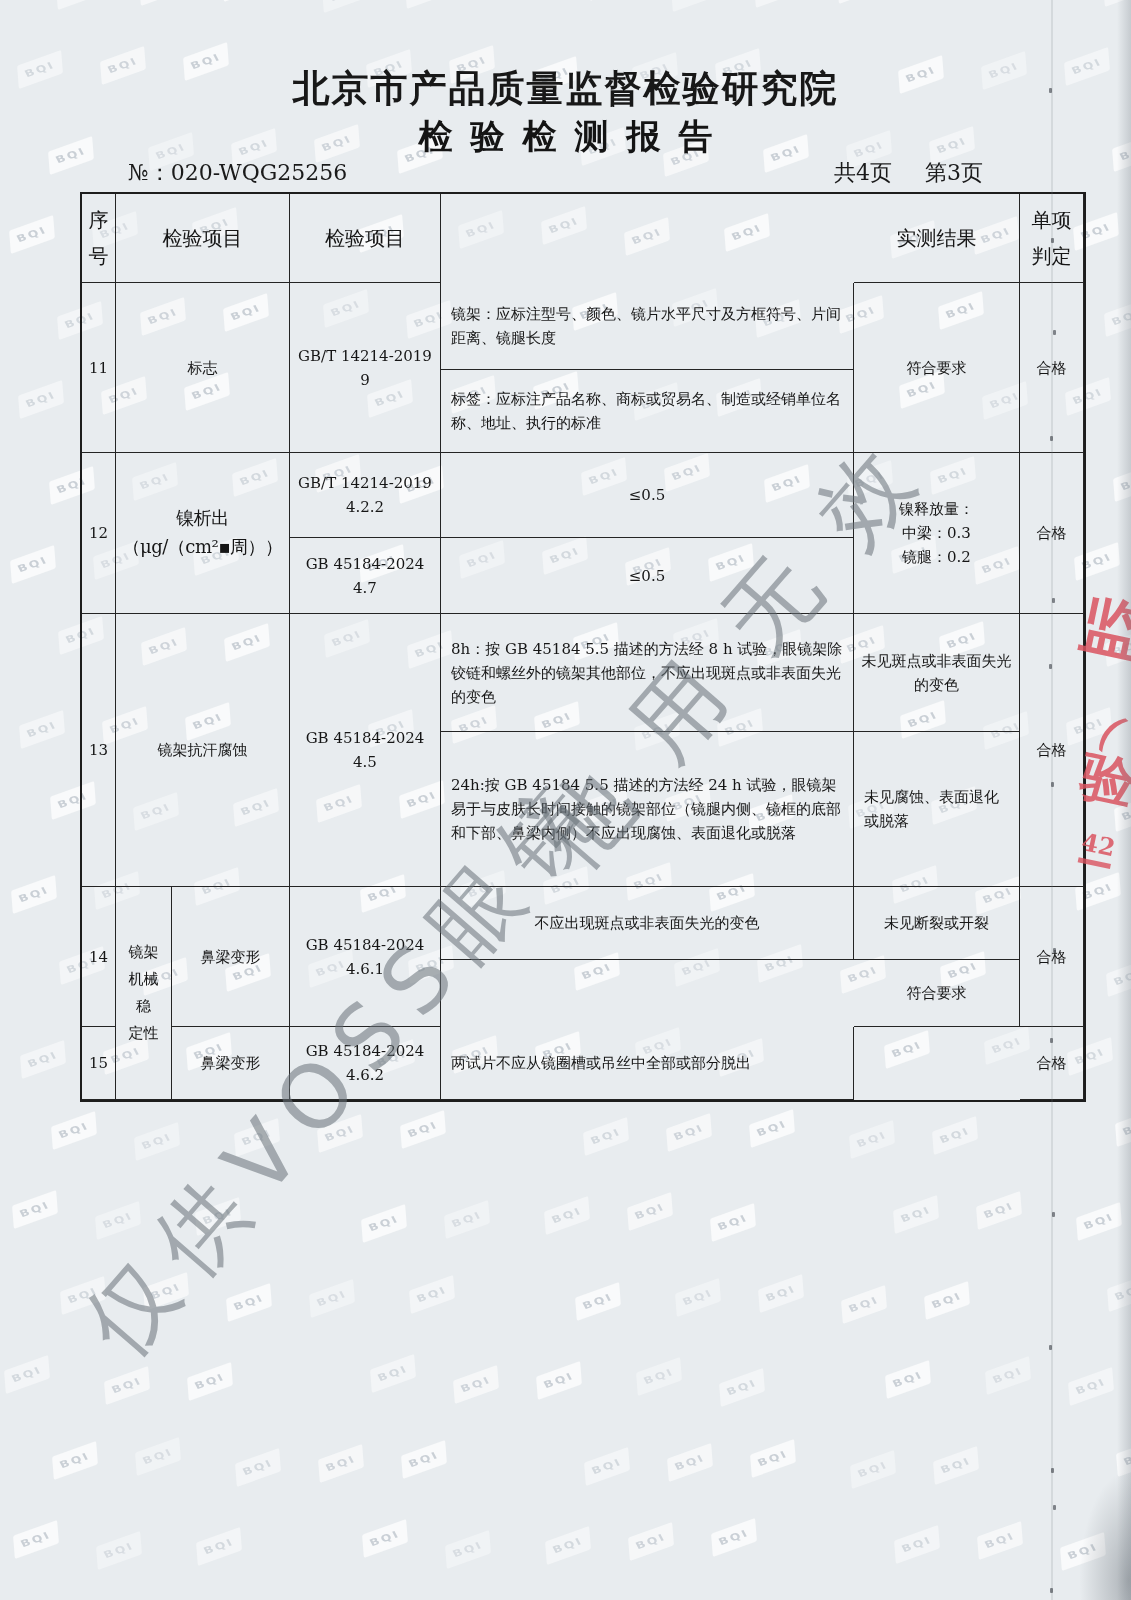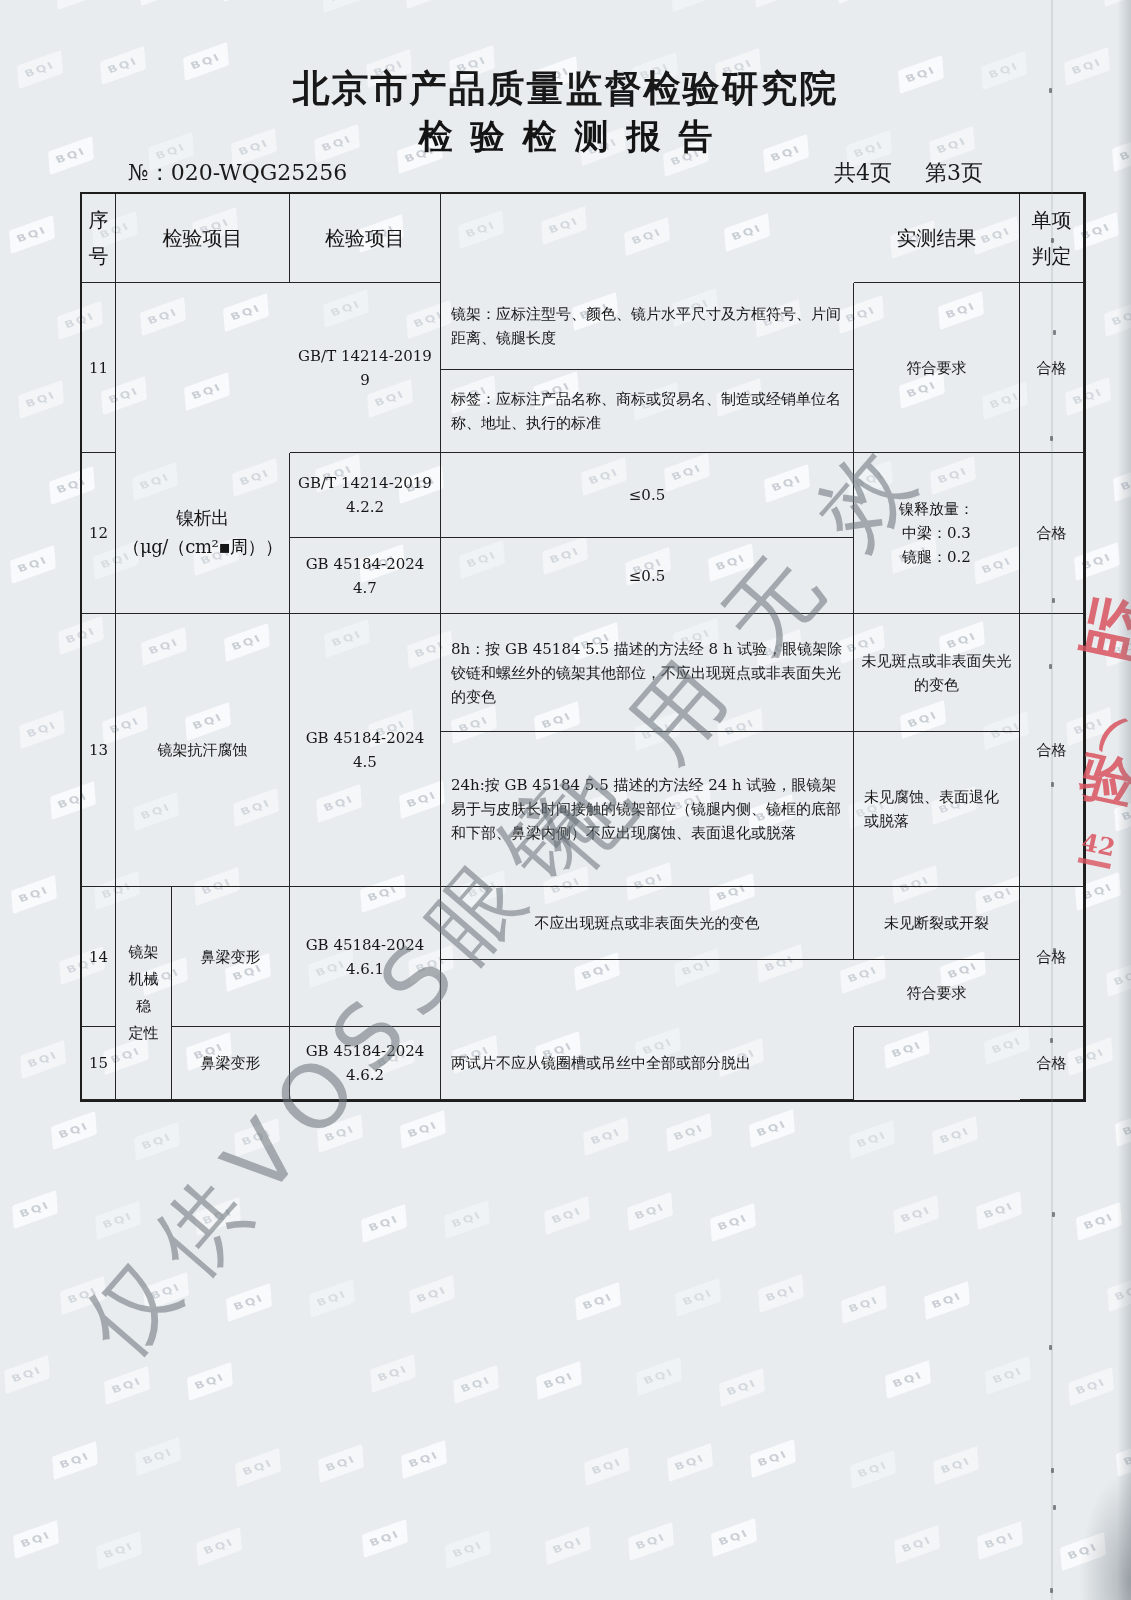--- a/index.html
+++ b/index.html
@@ -746,20 +746,21 @@
 
   <div class="tbl">
 
     <div class="cell hdr" style="grid-area:1/1/2/2">序号</div>
     <div class="cell hdr" style="grid-area:1/2/2/4">检验项目</div>
     <div class="cell hdr" style="grid-area:1/4/2/5">检验项目</div>
     <div class="cell hdr" style="grid-area:1/6/2/7">实测结果</div>
     <div class="cell hdr" style="grid-area:1/7/2/8">单项判定</div>
 
     <div class="cell" style="grid-area:2/1/4/2">11</div>
+    <div class="cell" style="grid-area:2/2/4/4">标志</div>
     <div class="cell" style="grid-area:2/4/4/5">GB/T 14214-2019
 9</div>
     <div class="cell left" style="grid-area:2/5/3/6">镜架：应标注型号、颜色、镜片水平尺寸及方框符号、片间距离、镜腿长度</div>
     <div class="cell left" style="grid-area:3/5/4/6">标签：应标注产品名称、商标或贸易名、制造或经销单位名称、地址、执行的标准</div>
     <div class="cell" style="grid-area:2/6/4/7">符合要求</div>
     <div class="cell" style="grid-area:2/7/4/8">合格</div>
 
     <div class="cell" style="grid-area:4/1/6/2">12</div>
     <div class="cell tight" style="grid-area:4/2/6/4">镍析出
 （μg/（cm²▪周））</div>

